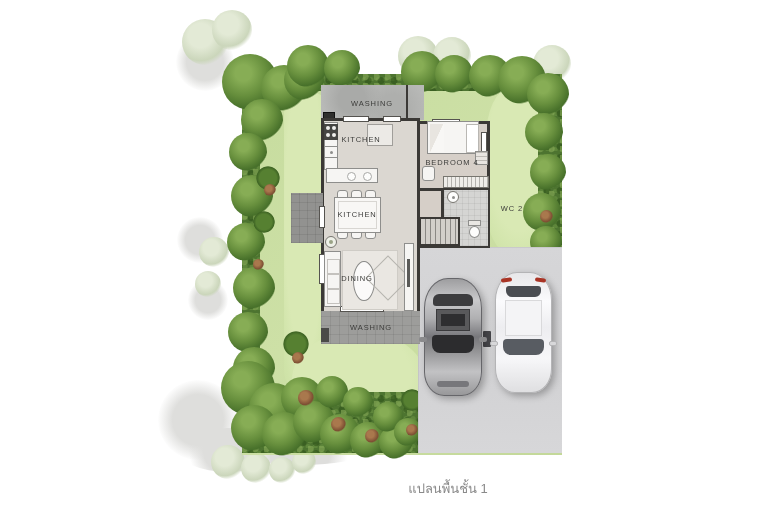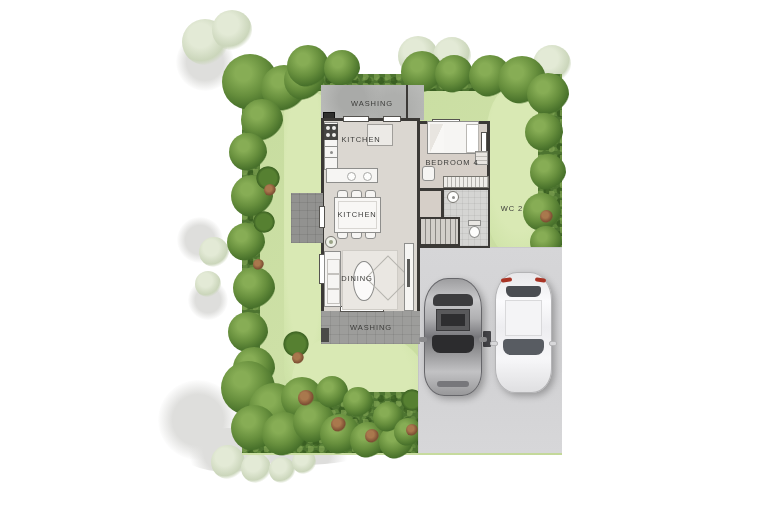--- a/index.html
+++ b/index.html
@@ -255,13 +255,14 @@
   <div class="car" id="car-white">
     <div class="carpart" style="left:5px;top:5px;width:11px;height:4px;background:#a93425;border-radius:2px;transform:rotate(-8deg);"></div>
     <div class="carpart" style="left:39px;top:5px;width:11px;height:4px;background:#a93425;border-radius:2px;transform:rotate(8deg);"></div>
     <div class="carpart" style="left:10px;top:13px;width:35px;height:11px;background:#4a4d52;border-radius:3px 3px 6px 6px;"></div>
     <div class="carpart" style="left:9px;top:27px;width:37px;height:36px;background:#f4f4f6;border:1px solid #d9d9db;"></div>
     <div class="carpart" style="left:7px;top:66px;width:41px;height:16px;background:#585c62;border-radius:4px 4px 8px 8px;"></div>
     <div class="carpart" style="left:-6px;top:68px;width:8px;height:5px;background:#d8d8da;border-radius:2px;border:1px solid #b4b4b6;"></div>
     <div class="carpart" style="left:53px;top:68px;width:8px;height:5px;background:#d8d8da;border-radius:2px;border:1px solid #b4b4b6;"></div>
   </div>
 
+  <div id="caption">แปลนพื้นชั้น 1</div>
 </div>
 
 </body></html>

